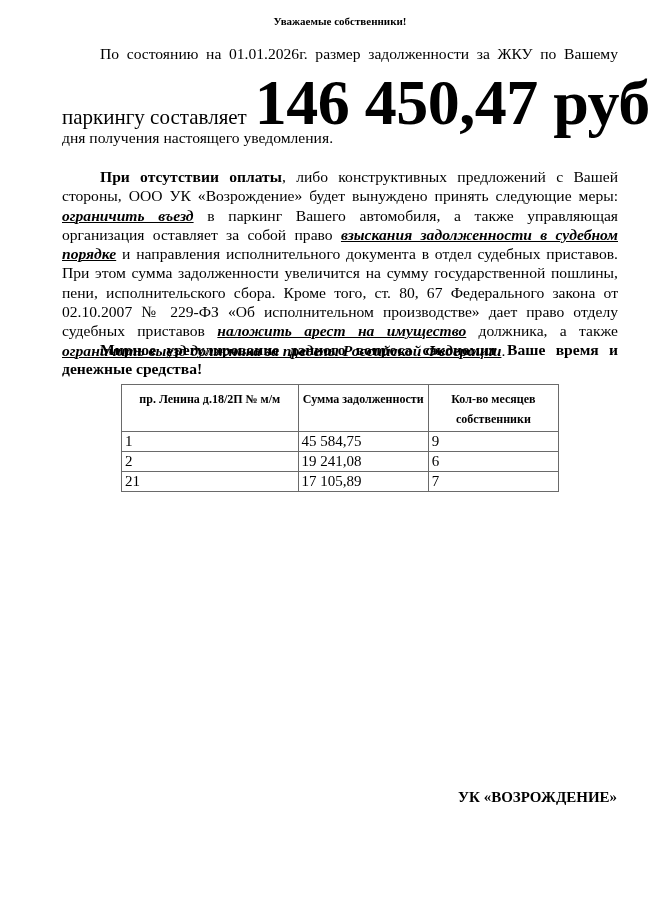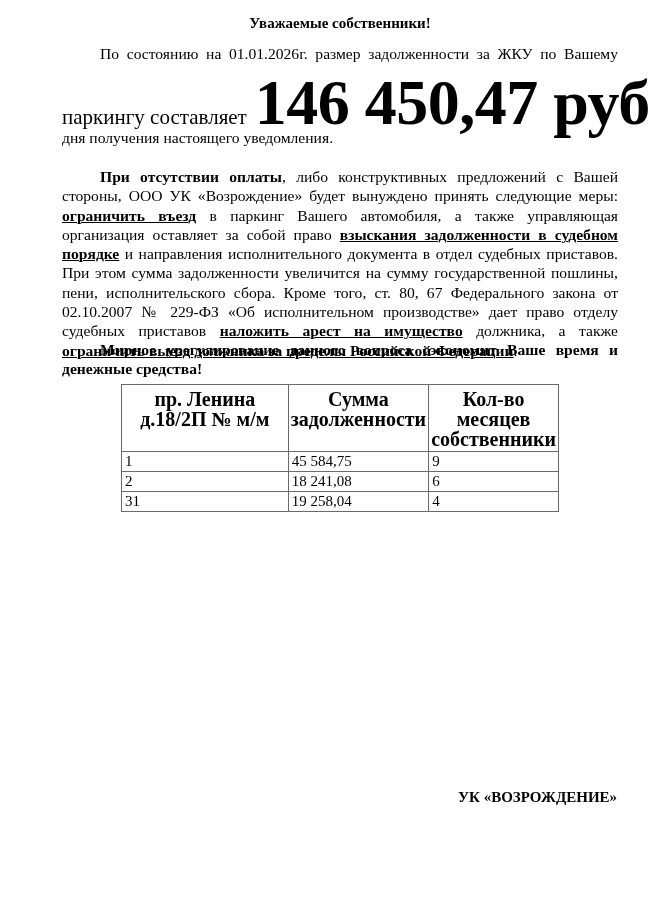--- a/index.html
+++ b/index.html
@@ -1,32 +1,32 @@
 <!DOCTYPE html>
 <html><head>
 <meta charset="utf-8">
 <style>
   html, body { margin: 0; padding: 0; background: #ffffff; }
   body { width: 650px; height: 919px; position: relative; overflow: hidden;
          font-family: "Liberation Serif", "DejaVu Serif", serif; color: #000; }
   .page { position: absolute; left: 62px; top: 0; width: 556px; }
   .title { position: absolute; top: 15px; left: 0; width: 556px; text-align: center;
-           font-weight: bold; font-size: 15px; }
+           font-weight: bold; font-size: 11px; }
   .p { position: absolute; left: 0; width: 556px; font-size: 15.6px; line-height: 19.3px;
        text-align: justify; text-align-last: left; }
   .jl { text-align: justify; text-align-last: justify; display: block; }
   .ind { text-indent: 38px; }
   .amount-line { position: absolute; top: 66px; left: 0; width: 556px; white-space: nowrap; }
   .amount-pre { font-size: 21px; vertical-align: baseline; }
   .amount { font-size: 64px; font-weight: bold; letter-spacing: -0.5px; vertical-align: baseline; margin-left: 4px; }
-  b u, u b { text-decoration-thickness: 1px; }
+  b u, u b { text-decoration-thickness: 1px; font-style: italic; }
   table.debt { position: absolute; left: 121px; top: 384px; border-collapse: collapse;
                width: 438px; font-size: 15px; }
   table.debt th, table.debt td { border: 1px solid #6a6a6a; padding: 0 3px; vertical-align: top; }
-  table.debt th { font-weight: bold; text-align: center; font-size: 20px; line-height: 20px; padding: 4px 2px 2px 2px; }
+  table.debt th { font-weight: bold; text-align: center; font-size: 12px; line-height: 20px; padding: 4px 2px 2px 2px; }
   table.debt td { line-height: 19px; height: 18px; }
   .c1 { width: 170px; } .c2 { width: 124px; margin-left: 40px; } .c3 { width: 124px; }
   .sign { position: absolute; top: 789px; left: 458px; font-weight: bold; font-size: 15px; white-space: nowrap; }
 </style>
 </head>
 <body>
 
 <div class="page">
   <div class="title">Уважаемые собственники!</div>
 
@@ -59,24 +59,24 @@
     </tr>
   </thead>
   <tbody>
     <tr>
       <td>1</td>
       <td>45 584,75</td>
       <td>9</td>
     </tr>
     <tr>
       <td>2</td>
-      <td>18 241,08</td>
+      <td>19 241,08</td>
       <td>6</td>
     </tr>
     <tr>
-      <td>31</td>
-      <td>19 258,04</td>
-      <td>4</td>
+      <td>21</td>
+      <td>17 105,89</td>
+      <td>7</td>
     </tr>
   </tbody>
 </table>
 
 <div class="sign">УК «ВОЗРОЖДЕНИЕ»</div>
 
 </body></html>

